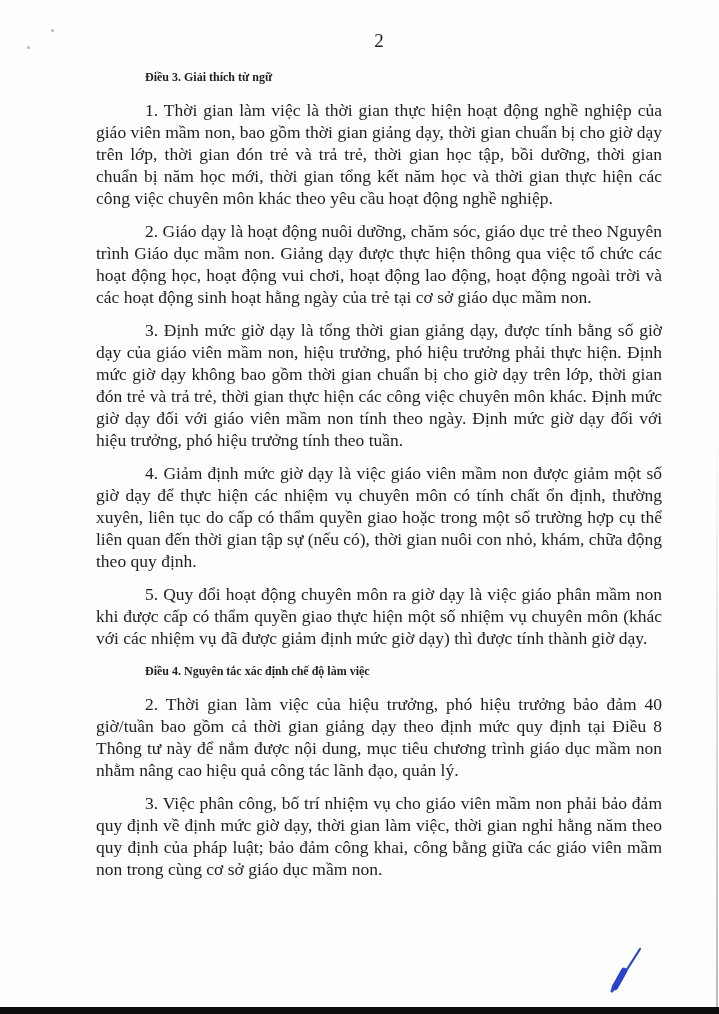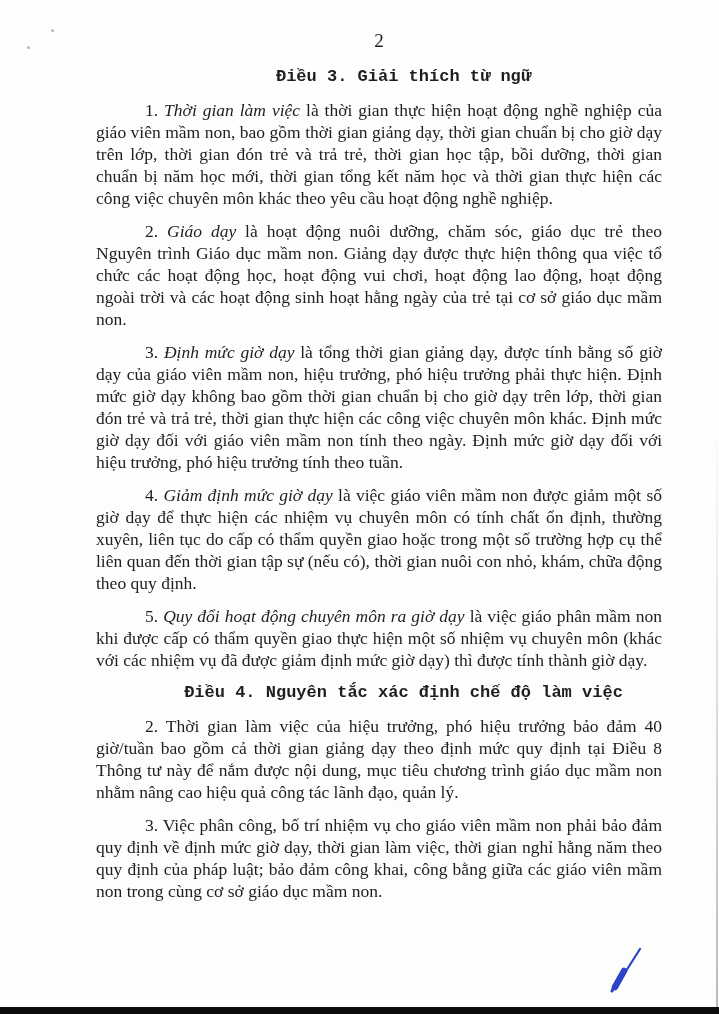--- a/index.html
+++ b/index.html
@@ -16,26 +16,26 @@
     position:absolute;top:30px;left:96px;width:566px;
     text-align:center;font-size:19px;line-height:22px;
   }
   .content{
     position:absolute;left:96px;top:64px;width:566px;
     font-size:17.5px;line-height:22px;
     text-align:justify;
     text-rendering:optimizeLegibility;
   }
   .article-heading{
-    font-size:17px;font-weight:bold;
+    font-size:12px;font-weight:bold;
     margin:2px 0 11px 0;
-    text-indent:49px;text-align:center;font-family:Liberation Mono, monospace;
+    text-indent:49px;text-align:left;
   }
   .para{margin:0 0 11px 0;text-indent:49px;}
-  .it{font-style:italic;}
+  .it{}
   .scan-edge-bottom{
     position:absolute;left:0;right:0;bottom:0;height:7px;background:#0d0d0d;
   }
   .scan-edge-right{
     position:absolute;top:420px;bottom:7px;right:1px;width:2px;
     background:linear-gradient(180deg,rgba(180,180,180,0) 0%,rgba(150,150,150,.65) 100%);
   }
   .speck{position:absolute;background:#8a8a8a;border-radius:50%;opacity:.6;}
   .speck.s1{left:51px;top:29px;width:3px;height:3px;}
   .speck.s2{left:27px;top:46px;width:3px;height:3px;}

